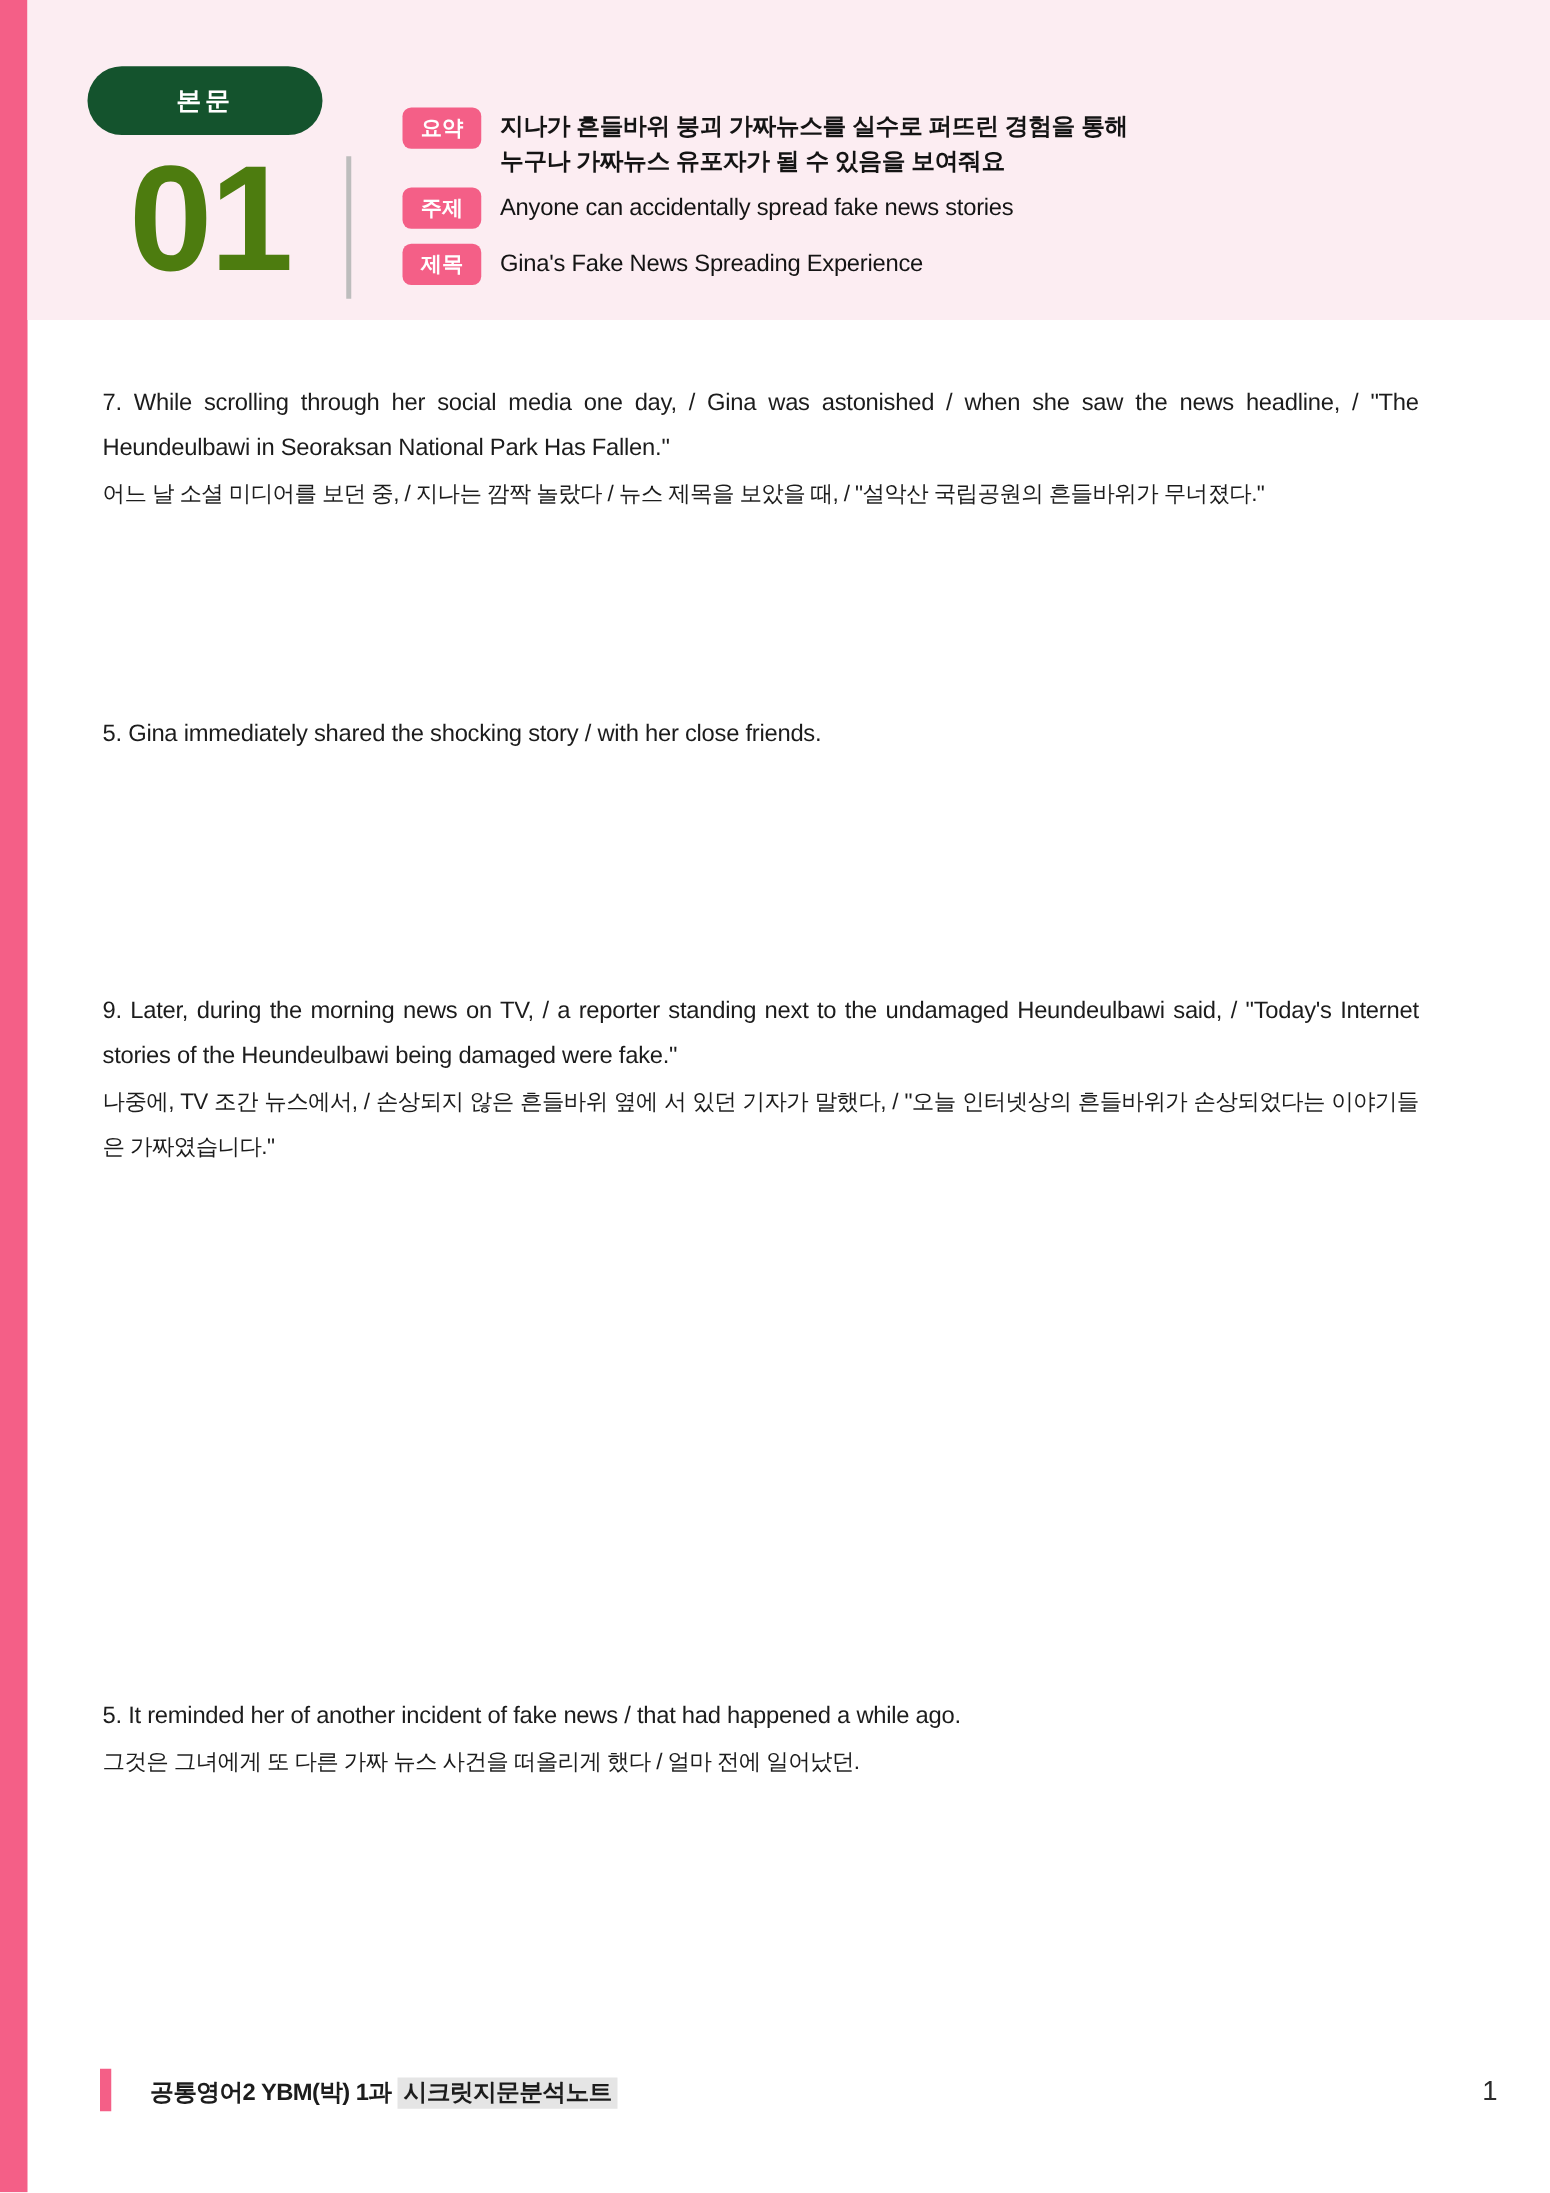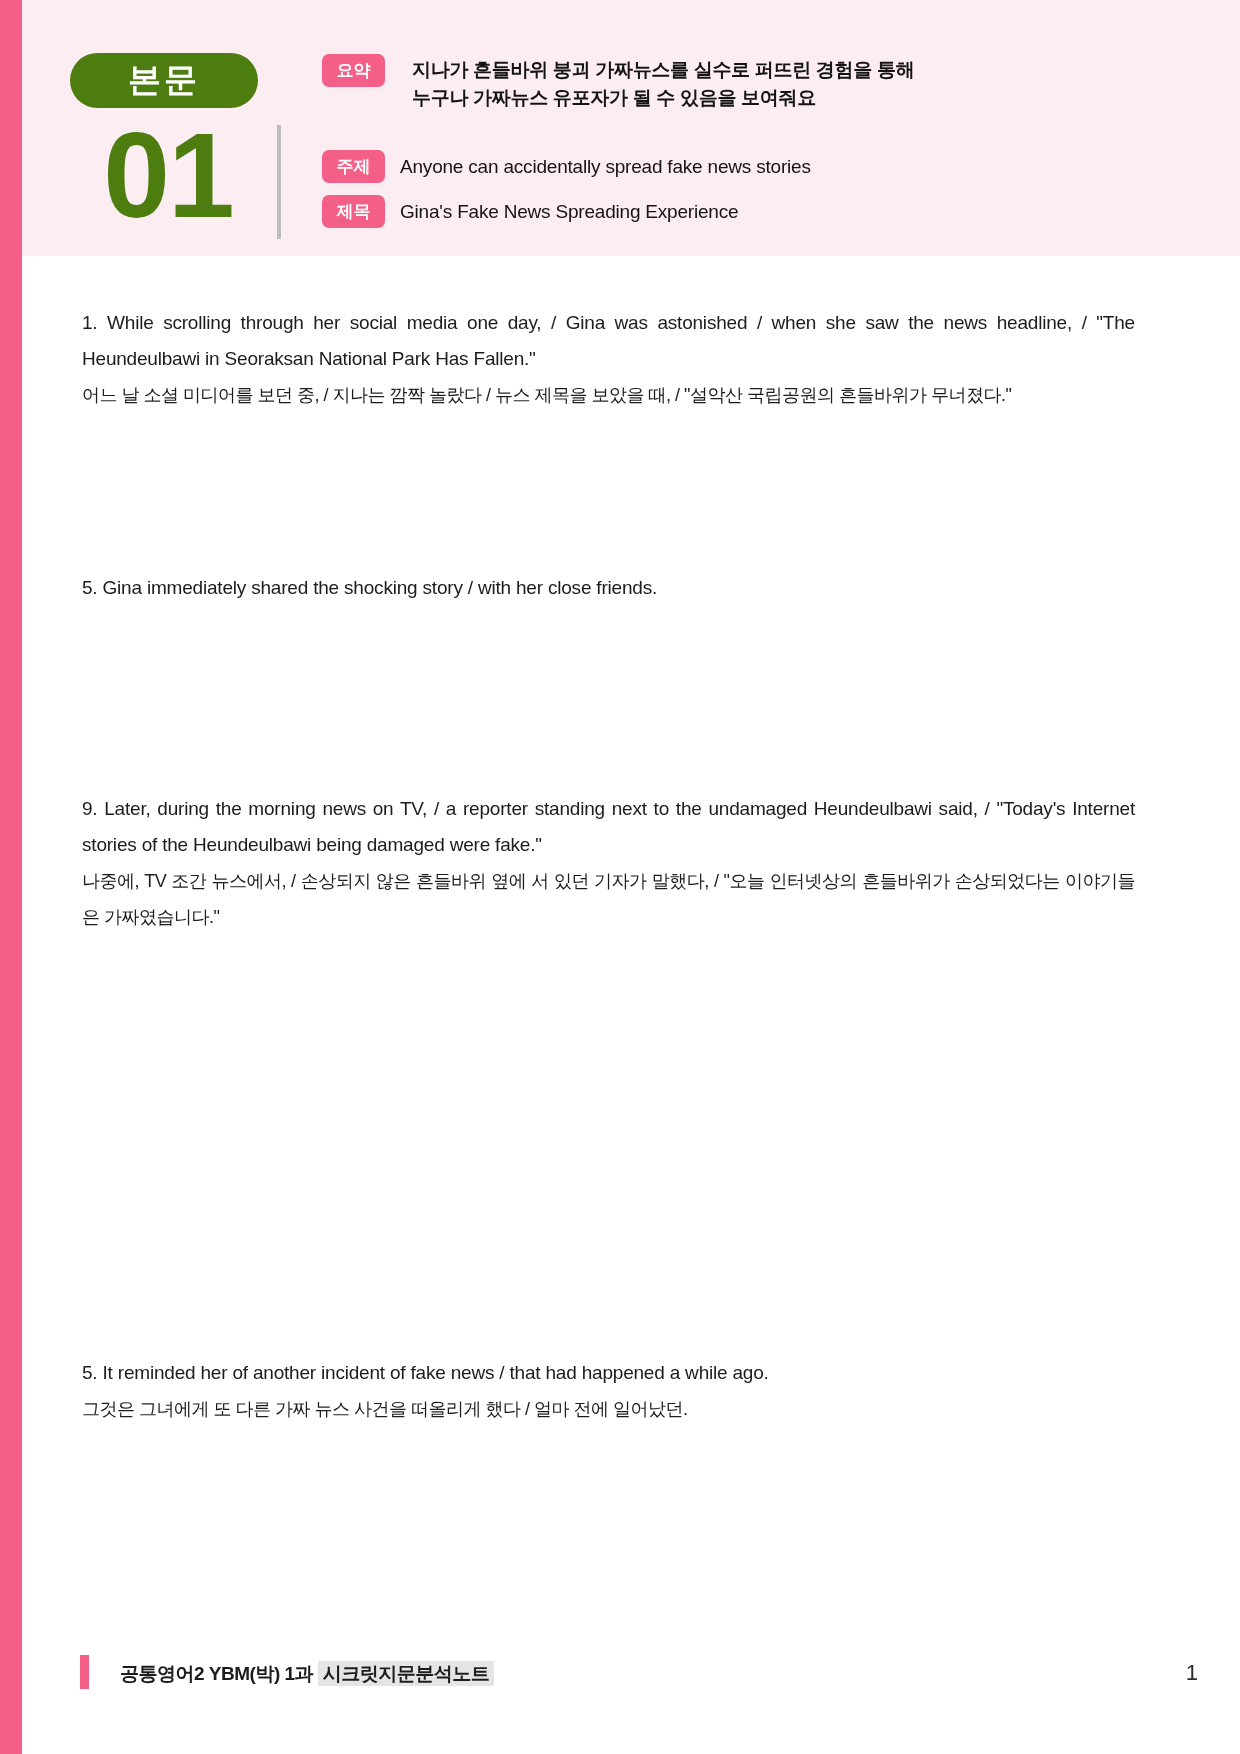--- a/index.html
+++ b/index.html
@@ -28,24 +28,24 @@
     position: absolute;
     left: 22px; top: 0;
     width: 1218px; height: 256px;
     background: #FCEDF2;
   }
 
   .section-pill {
     position: absolute;
     left: 48px; top: 53px;           
     width: 188px; height: 55px;
-    background: #4d7c0f;
+    background: #14532d;
     border-radius: 28px;
     color: #ffffff;
-    font-size: 33px;
+    font-size: 20px;
     font-weight: bold;
     letter-spacing: 3px;
     display: flex; align-items: center; justify-content: center;
   }
 
   .section-number {
     position: absolute;
     left: 56px; top: 112px;
     width: 180px;
     font-size: 120px;
@@ -59,21 +59,21 @@
   .vertical-divider {
     position: absolute;
     left: 255px; top: 125px;
     width: 4px; height: 114px;
     background: #BDBDBD;
   }
 
   .meta { position: absolute; left: 300px; top: 0; width: 880px; }
 
   .meta-row { position: absolute; left: 0; display: flex; align-items: flex-start; }
-  .meta-row.summary { top: 54px; gap: 12px; }
+  .meta-row.summary { top: 86px; }
   .meta-row.topic   { top: 150px; align-items: center; }
   .meta-row.title   { top: 195px; align-items: center; }
 
   .tag {
     flex: 0 0 auto;
     width: 63px; height: 33px;
     background: #F45F87;
     border-radius: 7px;
     color: #ffffff;
     font-size: 17px;
@@ -181,21 +181,21 @@
 
       <div class="meta-row title">
         <span class="tag">제목</span>
         <span class="meta-value">Gina's Fake News Spreading Experience</span>
       </div>
 
     </div>
   </div>
 
   <div class="sentence s1">
-    <p class="en">1. While scrolling through her social media one day, / Gina was astonished / when she saw the news headline, / "The Heundeulbawi in Seoraksan National Park Has Fallen."</p>
+    <p class="en">7. While scrolling through her social media one day, / Gina was astonished / when she saw the news headline, / "The Heundeulbawi in Seoraksan National Park Has Fallen."</p>
     <p class="ko">어느 날 소셜 미디어를 보던 중, / 지나는 깜짝 놀랐다 / 뉴스 제목을 보았을 때, / "설악산 국립공원의 흔들바위가 무너졌다."</p>
   </div>
 
   <div class="sentence s2">
     <p class="en">5. Gina immediately shared the shocking story / with her close friends.</p>
   </div>
 
   <div class="sentence s3">
     <p class="en">9. Later, during the morning news on TV, / a reporter standing next to the undamaged Heundeulbawi said, / "Today's Internet stories of the Heundeulbawi being damaged were fake."</p>
     <p class="ko">나중에, TV 조간 뉴스에서, / 손상되지 않은 흔들바위 옆에 서 있던 기자가 말했다, / "오늘 인터넷상의 흔들바위가 손상되었다는 이야기들은 가짜였습니다."</p>

